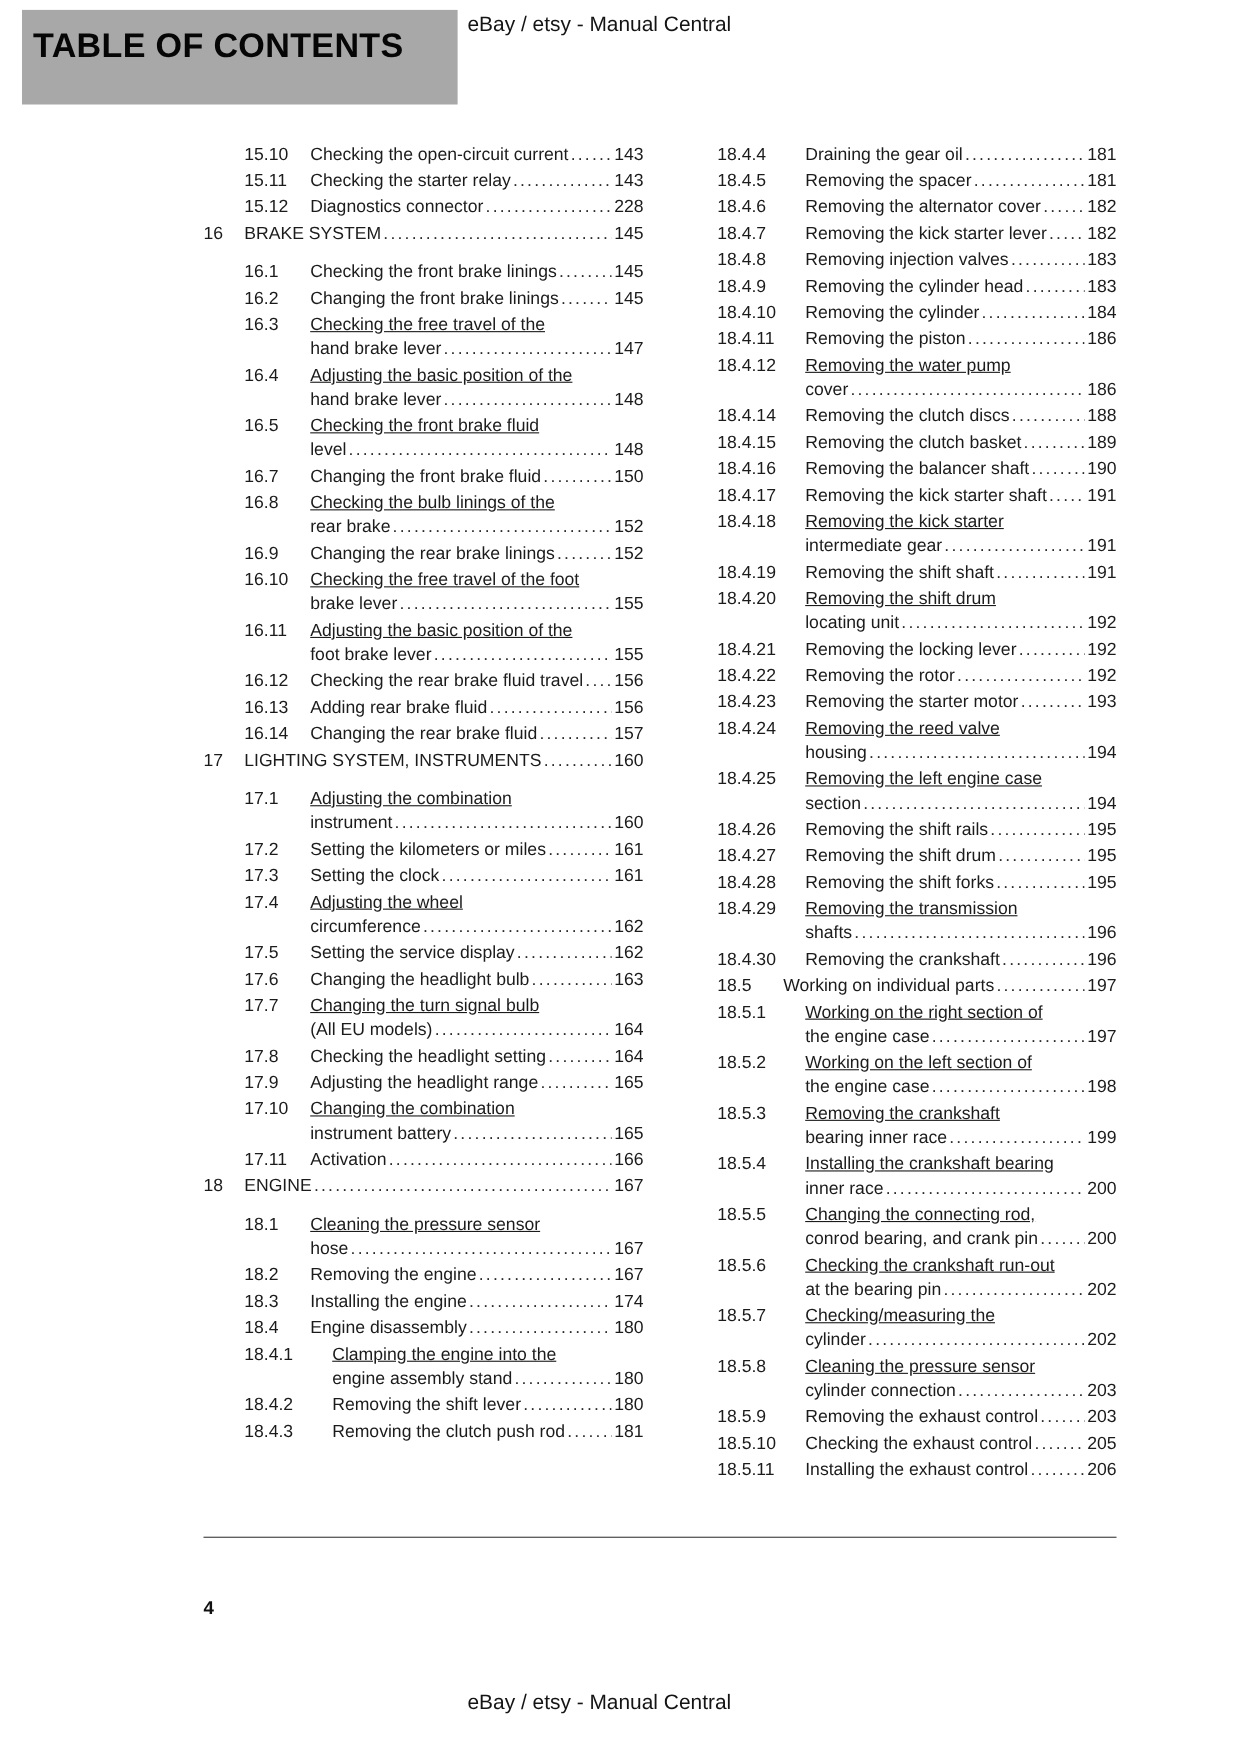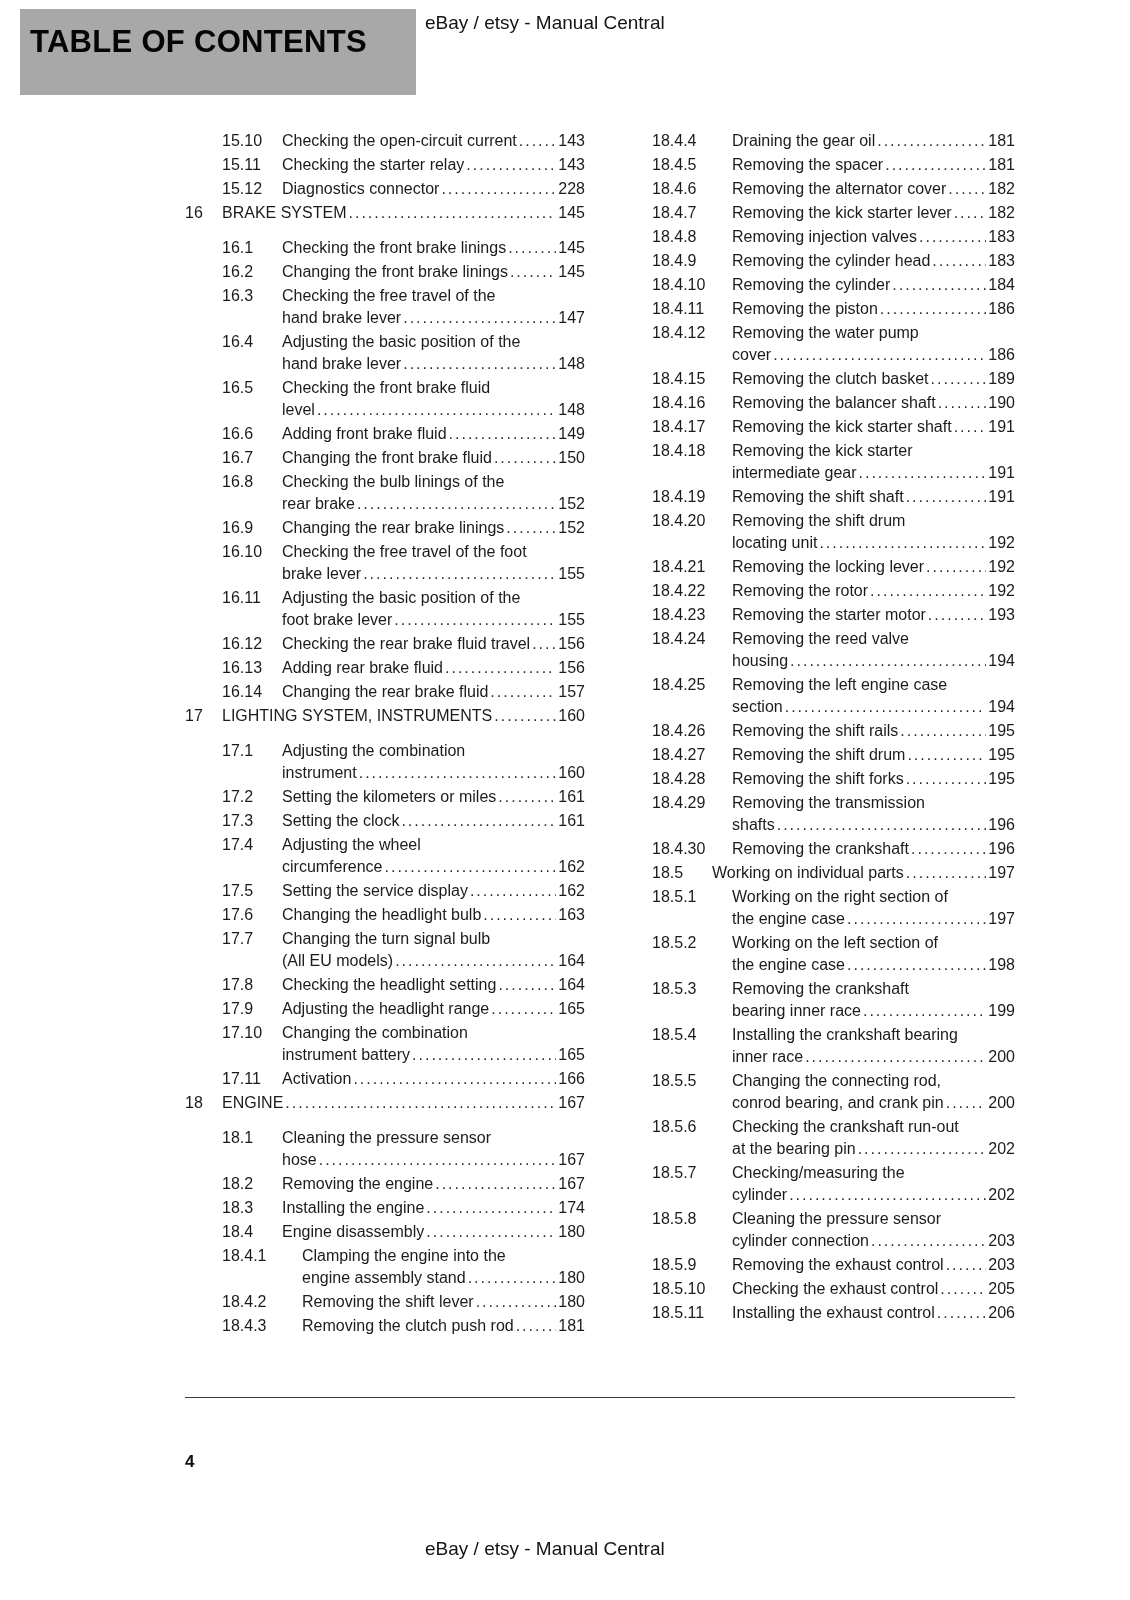--- a/index.html
+++ b/index.html
@@ -16,21 +16,21 @@
   .site-top { position:absolute; left:425px; top:12px; font-size:19px; color:#141414; }
   .col { position:absolute; top:130px; }
   #col-left  { left:185px; width:400px; padding-left:37px; }
   #col-right { left:652px; width:363px; }
   .entry { display:flex; align-items:flex-start; margin-bottom:2px; font-size:16px; line-height:22px; }
   .lvl1 { margin-left:-37px; margin-top:2px; margin-bottom:13px; }
   .lvl1 .num { width:37px; flex:none; }
   .lvl2 .num { width:60px; flex:none; }
   .lvl3 .num { width:80px; flex:none; }
   .body { flex:1; min-width:0; }
-  .tline { display:block; }
+  .tline { display:block;text-decoration:underline; }
   .lastline { display:flex; align-items:baseline; }
   .ltext { flex:none; }
   .dots { flex:1; min-width:8px; overflow:hidden; white-space:nowrap; letter-spacing:2px; padding:0 2px; color:#2a2a2a; }
   .dots::after { content:"......................................................................................................................"; }
   .page { flex:none; padding-left:2px; }
   .rule { position:absolute; left:185px; top:1397px; width:830px; border-top:1.5px solid #3a3a3a; }
   .pagenum { position:absolute; left:185px; top:1452px; font-size:17px; font-weight:bold; color:#101010; }
   .site-bottom { position:absolute; left:425px; top:1538px; font-size:19px; color:#141414; }
 </style>
 </head>
@@ -127,30 +127,20 @@
       <span class="body">
         <span class="tline">Checking the front brake fluid</span>
         <span class="lastline">
           <span class="ltext">level</span>
           <span class="dots"></span>
           <span class="page">148</span>
         </span>
       </span>
     </div>
     <div class="entry lvl2">
-      <span class="num">16.6</span>
-      <span class="body">
-        <span class="lastline">
-          <span class="ltext">Adding front brake fluid</span>
-          <span class="dots"></span>
-          <span class="page">149</span>
-        </span>
-      </span>
-    </div>
-    <div class="entry lvl2">
       <span class="num">16.7</span>
       <span class="body">
         <span class="lastline">
           <span class="ltext">Changing the front brake fluid</span>
           <span class="dots"></span>
           <span class="page">150</span>
         </span>
       </span>
     </div>
     <div class="entry lvl2">
@@ -515,20 +505,30 @@
       </span>
     </div>
     <div class="entry lvl3">
       <span class="num">18.4.12</span>
       <span class="body">
         <span class="tline">Removing the water pump</span>
         <span class="lastline">
           <span class="ltext">cover</span>
           <span class="dots"></span>
           <span class="page">186</span>
+        </span>
+      </span>
+    </div>
+    <div class="entry lvl3">
+      <span class="num">18.4.14</span>
+      <span class="body">
+        <span class="lastline">
+          <span class="ltext">Removing the clutch discs</span>
+          <span class="dots"></span>
+          <span class="page">188</span>
         </span>
       </span>
     </div>
     <div class="entry lvl3">
       <span class="num">18.4.15</span>
       <span class="body">
         <span class="lastline">
           <span class="ltext">Removing the clutch basket</span>
           <span class="dots"></span>
           <span class="page">189</span>

